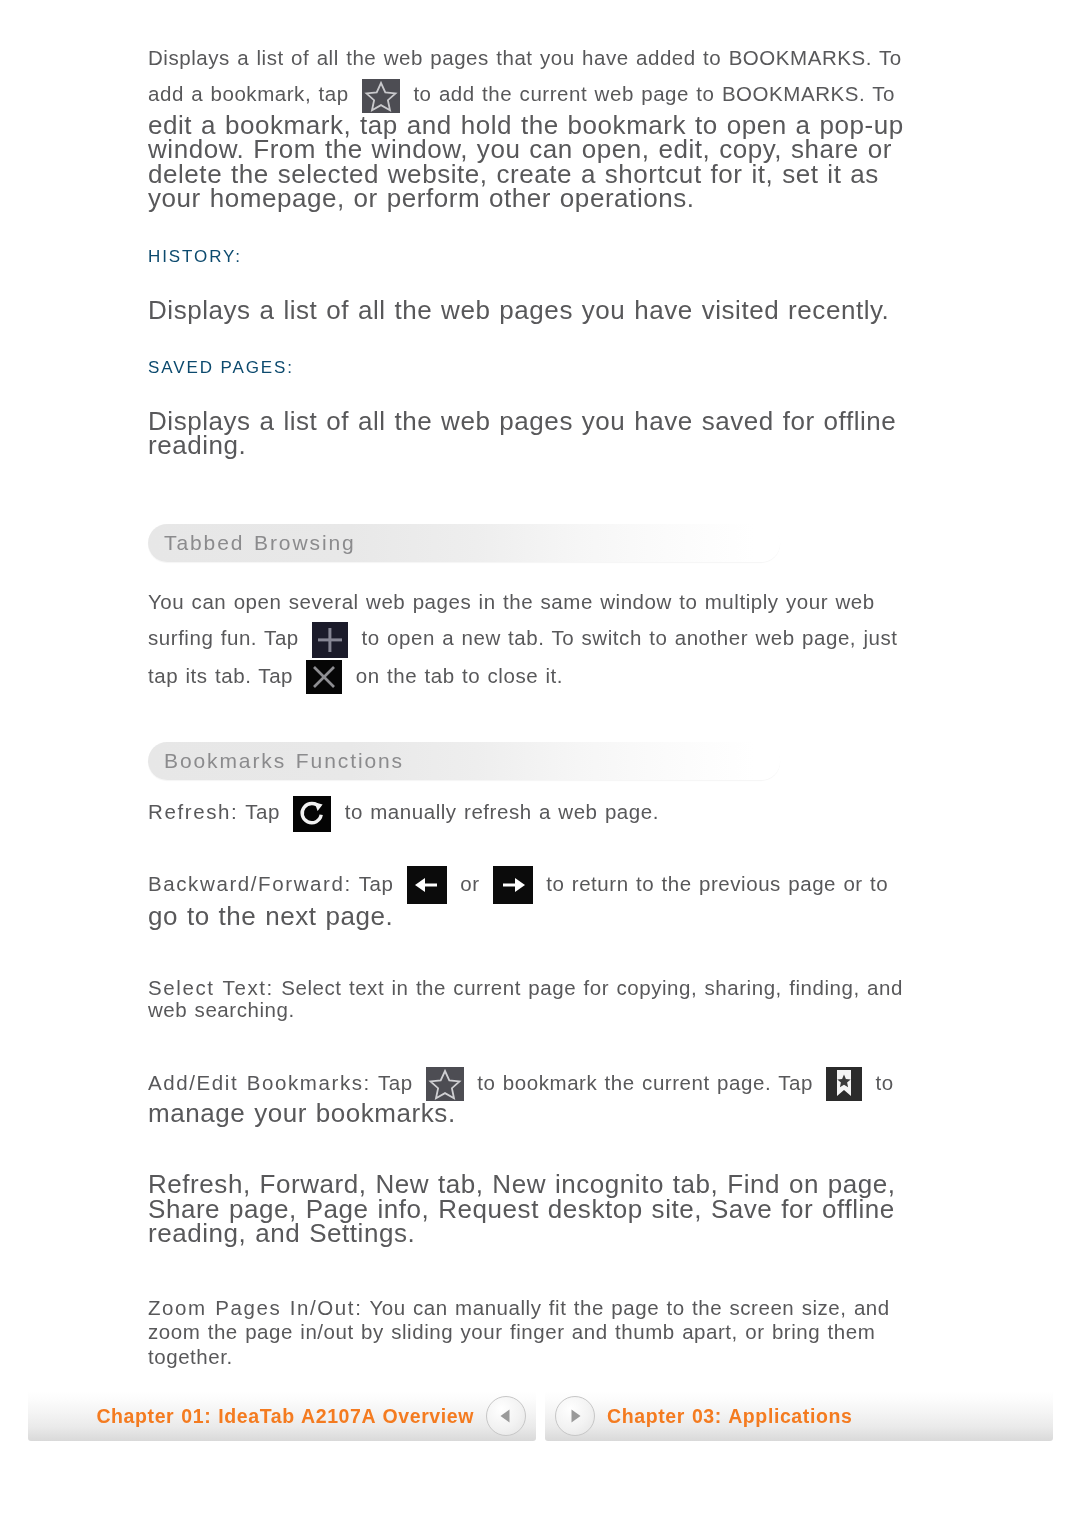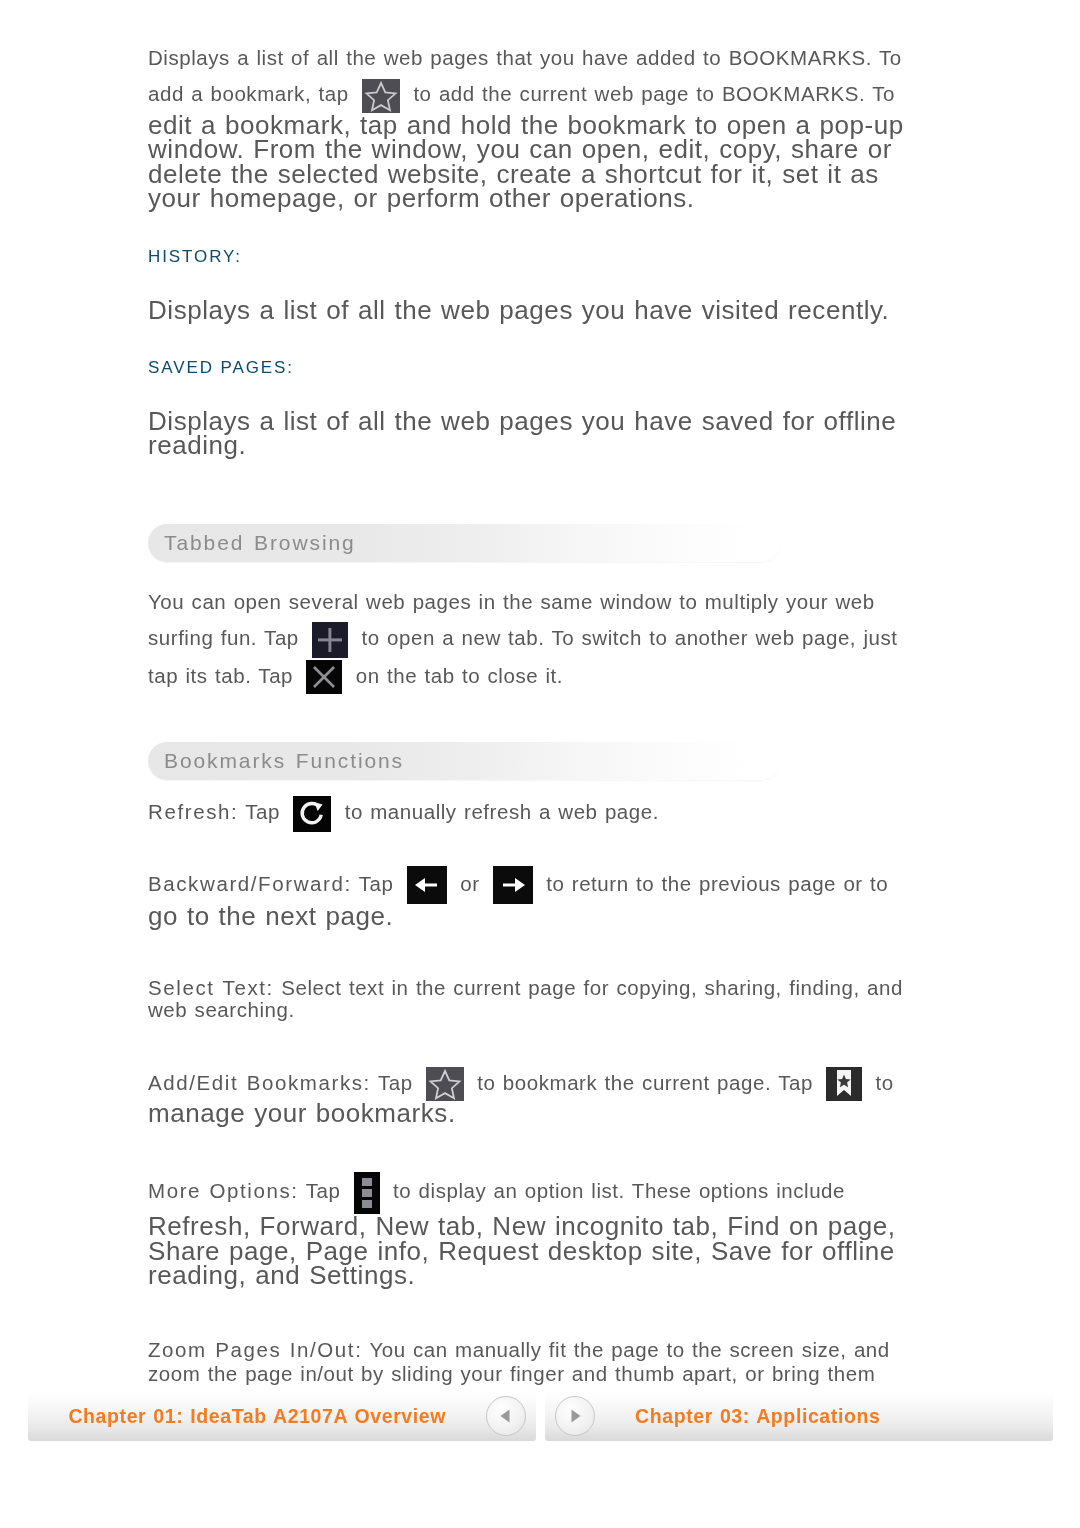--- a/index.html
+++ b/index.html
@@ -114,21 +114,20 @@
     border-radius: 3px;
     display: flex;
     align-items: center;
     background: linear-gradient(to bottom,
         #ffffff 0%,
         #fcfcfc 16%,
         #f4f4f4 44%,
         #eaeaea 72%,
         #e0e0e0 88%,
         #d9d9d9 100%);
-    gap: 28px;
   }
   .nav-prev {
     left: 28px;
     width: 508px;
     justify-content: flex-end;
     padding-right: 10px;
     box-sizing: border-box;
   }
   .nav-next {
     left: 545px;
@@ -281,32 +280,20 @@
           <path d="M11 3 L25 3 L25 29 L18 23 L11 29 Z" fill="#f4f4f4"></path>
           <polygon points="18,7.5 19.9,12 24.7,12.4 21.1,15.6 22.1,20.3 18,17.8 13.9,20.3 14.9,15.6 11.3,12.4 16.1,12" fill="#3a3a3a"></polygon>
         </svg>
       </span>
       <span>to</span>
     </div>
     <p class="body-text">manage your bookmarks.</p>
 
     <div style="height:46px;"></div>
 
-    <div class="inline-line">
-      <span class="lead">More Options:</span>
-      <span>Tap</span>
-      <span class="icon ic-more">
-        <svg width="26" height="42" viewBox="0 0 26 42" aria-hidden="true">
-          <rect x="8" y="6" width="10" height="8" fill="#8c8c95"></rect>
-          <rect x="8" y="17" width="10" height="8" fill="#8c8c95"></rect>
-          <rect x="8" y="28" width="10" height="8" fill="#8c8c95"></rect>
-        </svg>
-      </span>
-      <span>to display an option list. These options include</span>
-    </div>
     <p class="body-text">Refresh, Forward, New tab, New incognito tab, Find on page, Share page, Page info, Request desktop site, Save for offline reading, and Settings.</p>
 
     <div style="height:50px;"></div>
 
     <div class="inline-line" style="line-height:24.6px;">
       <span class="lead">Zoom Pages In/Out:</span>
       <span>You can manually fit the page to the screen size, and zoom the page in/out by sliding your finger and thumb apart, or bring them together.</span>
     </div>
 
   </div>

